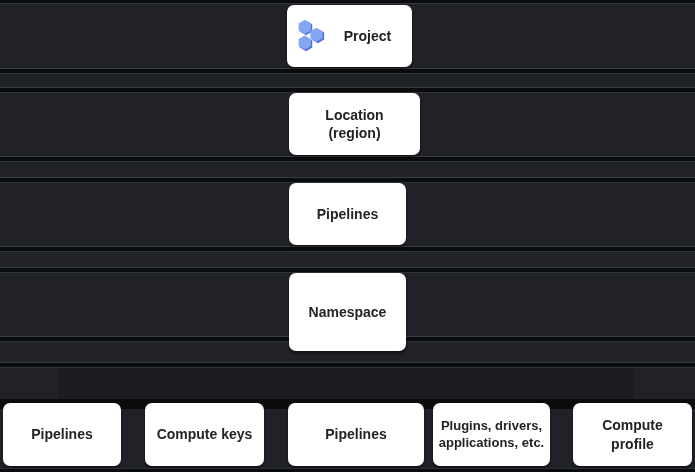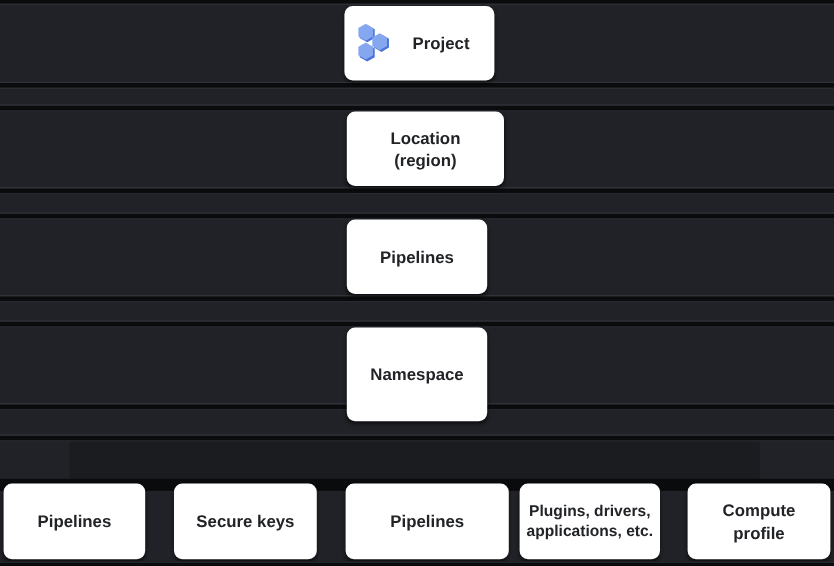--- a/index.html
+++ b/index.html
@@ -114,21 +114,21 @@
 
   <div class="node n-namespace">
     <span class="label">Namespace</span>
   </div>
 
   <div class="node n-child n-connection">
     <span class="label">Pipelines</span>
   </div>
 
   <div class="node n-child n-securekeys">
-    <span class="label">Secure keys</span>
+    <span class="label">Compute keys</span>
   </div>
 
   <div class="node n-child n-pipelines">
     <span class="label">Pipelines</span>
   </div>
 
   <div class="node n-child n-plugins">
     <span class="label small">Plugins, drivers, applications, etc.</span>
   </div>
 

